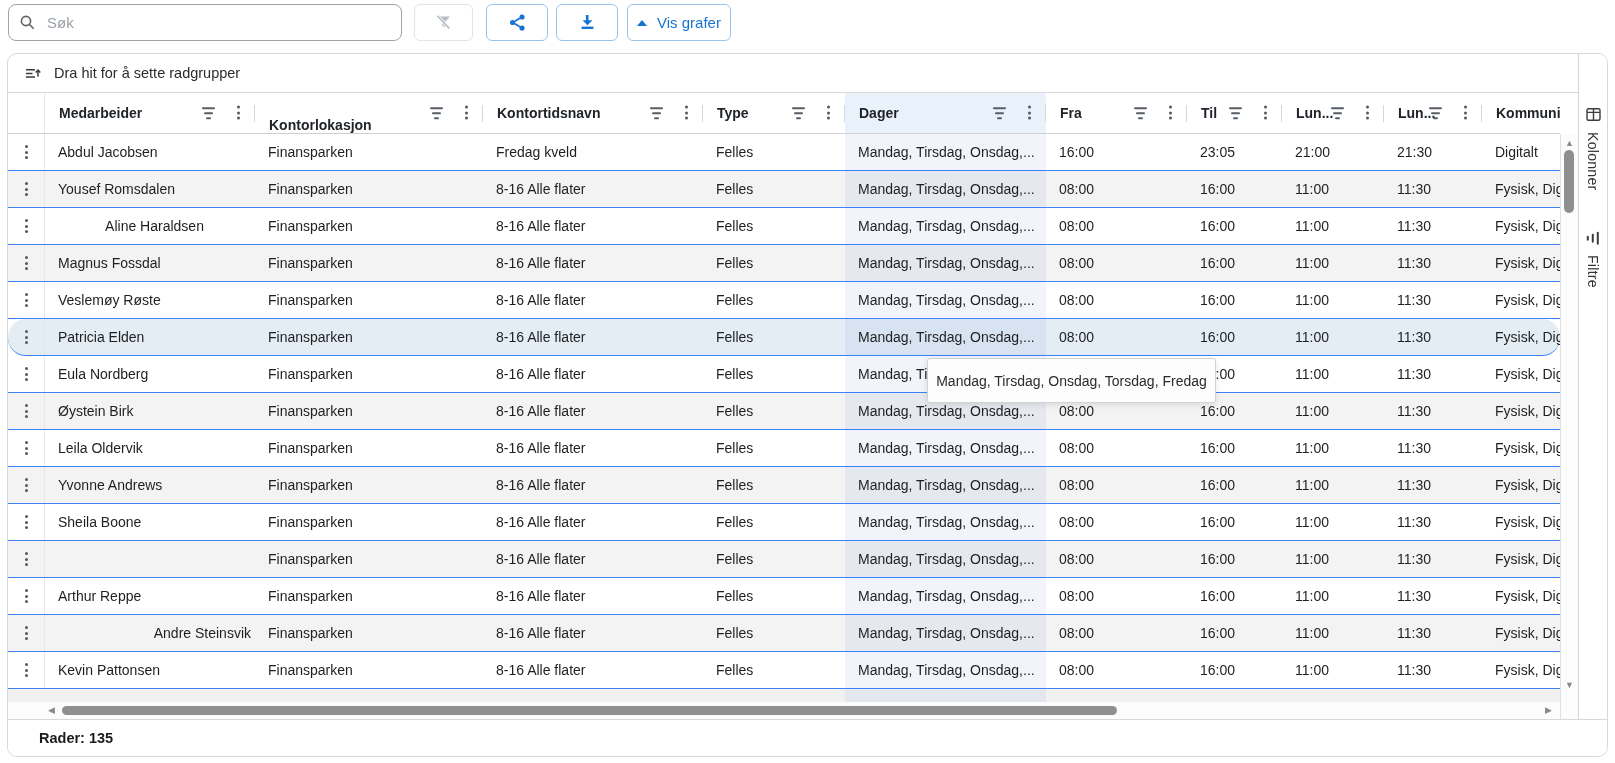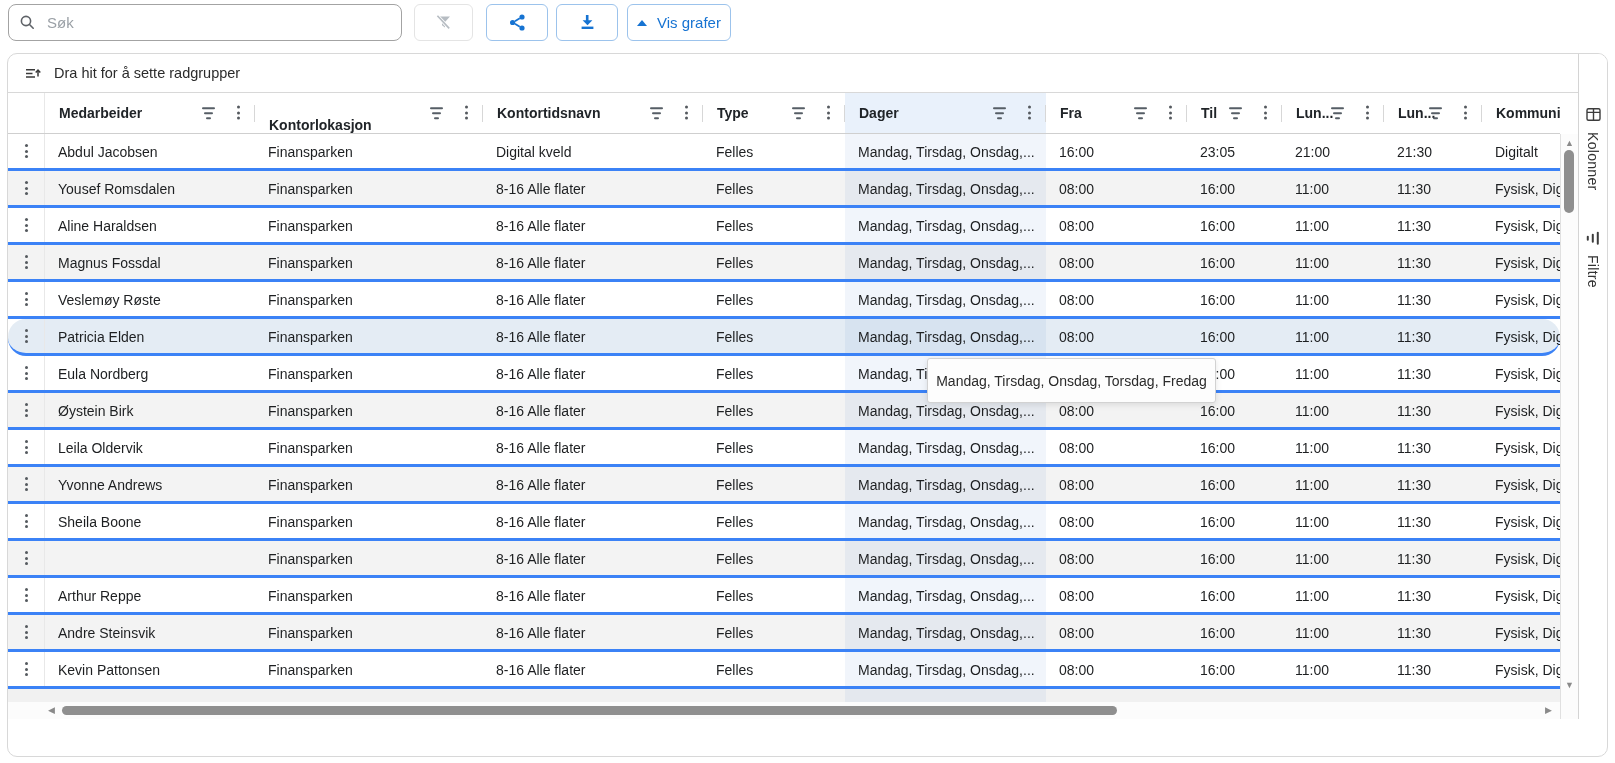--- a/index.html
+++ b/index.html
@@ -40,21 +40,21 @@
 
   .ficon{position:absolute;right:40px;top:50%;transform:translateY(-50%);width:14px;
          display:flex;flex-direction:column;align-items:center;cursor:pointer;}
   .ficon i{display:block;height:2px;background:#565e66;margin:1.6px 0;border-radius:1px;}
   .kebab{position:absolute;right:15px;top:50%;transform:translateY(-50%);
          display:flex;flex-direction:column;align-items:center;cursor:pointer;}
   .kebab i{width:3px;height:3px;border-radius:50%;background:#54595e;margin:1.3px 0;display:block;}
 
   
   .rows{position:absolute;left:0;top:80px;width:1552px;overflow:hidden;}
-  .row{position:relative;height:37px;background:#fff;border-bottom:3px solid #3b82f6;}
+  .row{position:relative;height:37px;background:#fff;border-bottom:1px solid #3b82f6;}
   .row.stripe{background:#f3f3f3;}
   .row.hover{background:#e4ecf4;border-radius:18px;}
   .cell{position:absolute;top:0;height:100%;line-height:36px;padding:0 4px 0 13px;font-size:14px;
         white-space:nowrap;overflow:hidden;color:#1d1f21;}
   .cell.hl{background:rgba(50,120,200,0.07);}
   .rmenucell{position:absolute;left:0;top:0;width:37px;height:100%;display:flex;align-items:center;
              justify-content:center;border-right:1px solid #e8e8e8;}
   .rmenucell .kebab{position:static;transform:none;}
 
   .strip{position:absolute;left:0;top:635px;width:1552px;height:13px;background:#f1f1f1;}
@@ -274,21 +274,21 @@
         <div class="row">
           <div class="rmenucell">
             <span class="kebab">
               <i></i>
               <i></i>
               <i></i>
             </span>
           </div>
           <div class="cell" style="left: 37px; width: 210px;">Abdul Jacobsen</div>
           <div class="cell" style="left: 247px; width: 228px;">Finansparken</div>
-          <div class="cell" style="left: 475px; width: 220px;">Digital kveld</div>
+          <div class="cell" style="left: 475px; width: 220px;">Fredag kveld</div>
           <div class="cell" style="left: 695px; width: 142px;">Felles</div>
           <div class="cell hl" style="left: 837px; width: 201px;">Mandag, Tirsdag, Onsdag,...</div>
           <div class="cell" style="left: 1038px; width: 141px;">16:00</div>
           <div class="cell" style="left: 1179px; width: 95px;">23:05</div>
           <div class="cell" style="left: 1274px; width: 102px;">21:00</div>
           <div class="cell" style="left: 1376px; width: 98px;">21:30</div>
           <div class="cell" style="left: 1474px; width: 226px;">Digitalt</div>
         </div>
         <div class="row stripe">
           <div class="rmenucell">
@@ -310,21 +310,21 @@
           <div class="cell" style="left: 1474px; width: 226px;">Fysisk, Dig</div>
         </div>
         <div class="row">
           <div class="rmenucell">
             <span class="kebab">
               <i></i>
               <i></i>
               <i></i>
             </span>
           </div>
-          <div class="cell" style="left: 37px; width: 210px;">Aline Haraldsen</div>
+          <div class="cell" style="left: 37px; width: 210px; text-align: center;">Aline Haraldsen</div>
           <div class="cell" style="left: 247px; width: 228px;">Finansparken</div>
           <div class="cell" style="left: 475px; width: 220px;">8-16 Alle flater</div>
           <div class="cell" style="left: 695px; width: 142px;">Felles</div>
           <div class="cell hl" style="left: 837px; width: 201px;">Mandag, Tirsdag, Onsdag,...</div>
           <div class="cell" style="left: 1038px; width: 141px;">08:00</div>
           <div class="cell" style="left: 1179px; width: 95px;">16:00</div>
           <div class="cell" style="left: 1274px; width: 102px;">11:00</div>
           <div class="cell" style="left: 1376px; width: 98px;">11:30</div>
           <div class="cell" style="left: 1474px; width: 226px;">Fysisk, Dig</div>
         </div>
@@ -518,21 +518,21 @@
           <div class="cell" style="left: 1474px; width: 226px;">Fysisk, Dig</div>
         </div>
         <div class="row stripe">
           <div class="rmenucell">
             <span class="kebab">
               <i></i>
               <i></i>
               <i></i>
             </span>
           </div>
-          <div class="cell" style="left: 37px; width: 210px;">Andre Steinsvik</div>
+          <div class="cell" style="left: 37px; width: 210px; text-align: right;">Andre Steinsvik</div>
           <div class="cell" style="left: 247px; width: 228px;">Finansparken</div>
           <div class="cell" style="left: 475px; width: 220px;">8-16 Alle flater</div>
           <div class="cell" style="left: 695px; width: 142px;">Felles</div>
           <div class="cell hl" style="left: 837px; width: 201px;">Mandag, Tirsdag, Onsdag,...</div>
           <div class="cell" style="left: 1038px; width: 141px;">08:00</div>
           <div class="cell" style="left: 1179px; width: 95px;">16:00</div>
           <div class="cell" style="left: 1274px; width: 102px;">11:00</div>
           <div class="cell" style="left: 1376px; width: 98px;">11:30</div>
           <div class="cell" style="left: 1474px; width: 226px;">Fysisk, Dig</div>
         </div>
@@ -585,16 +585,19 @@
       <div class="sp-tab">
         <span class="sp-ficon">
             <i></i>
             <i></i>
             <i></i>
           </span>
         <span class="vtext">Filtre</span>
       </div>
     </div>
 
+    <div class="status-bar">
+      <span>Rader: 135</span>
+    </div>
   </div>
 
   <div class="tooltip">Mandag, Tirsdag, Onsdag, Torsdag, Fredag</div>
 </div>
 
 </body></html>

